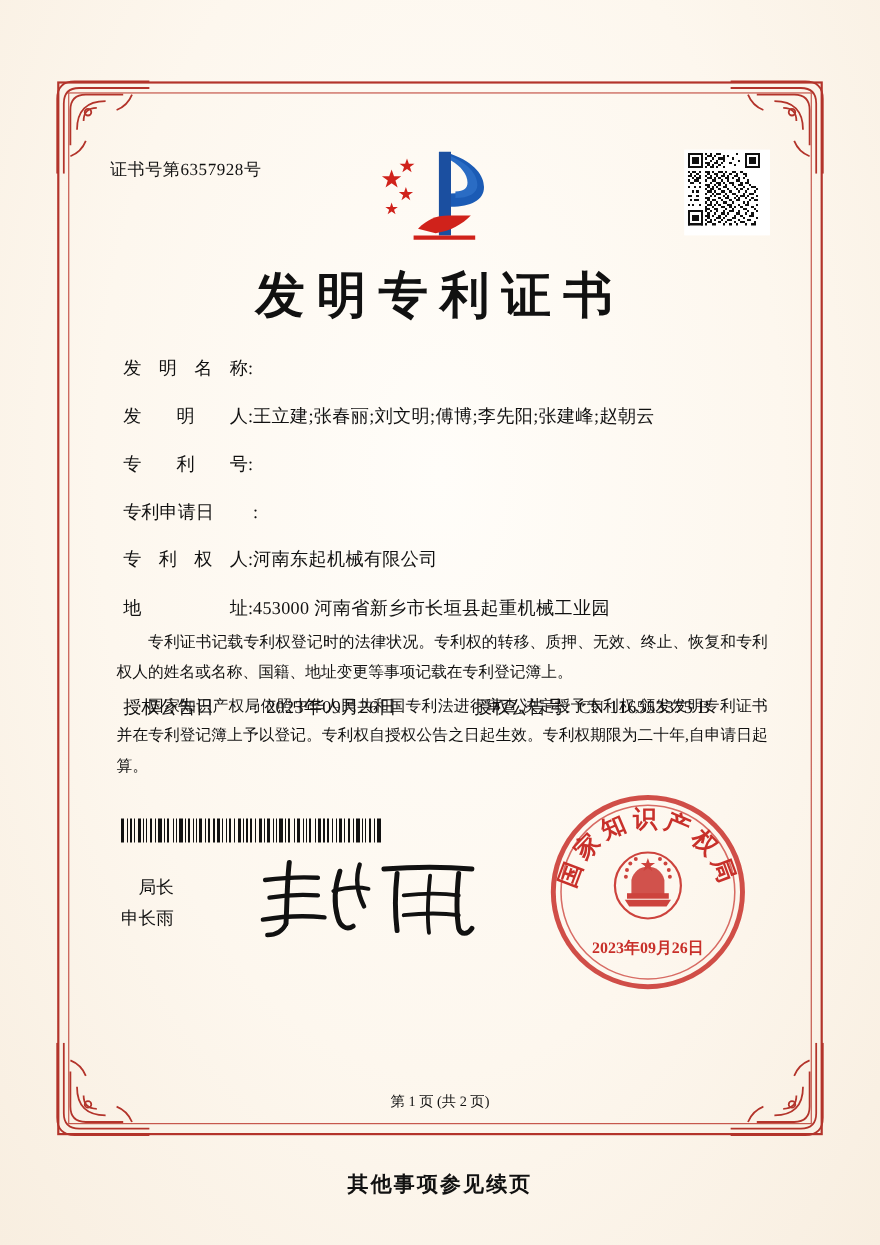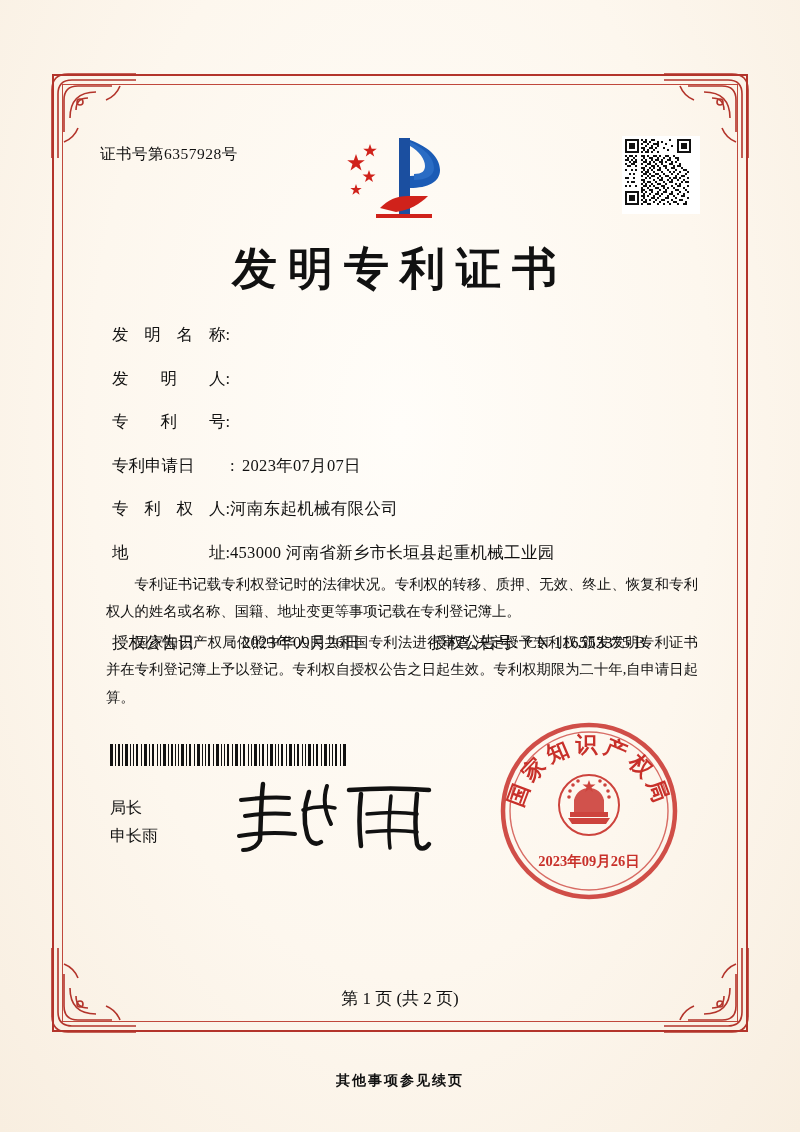--- a/index.html
+++ b/index.html
@@ -173,20 +173,21 @@
     height: 22px;
   }
 
   .director-block {
     position: absolute;
     left: 48px;
     top: 710px;
     font-size: 16px;
     line-height: 1.75;
     color: #111;
+    text-align: right;
   }
 
   .signature {
     position: absolute;
     left: 165px;
     top: 692px;
     width: 220px;
     height: 80px;
   }
 
@@ -196,30 +197,30 @@
     top: 636px;
     width: 182px;
     height: 182px;
   }
 
   .page-no {
     position: absolute;
     bottom: 12px;
     left: 0; right: 0;
     text-align: center;
-    font-size: 17px;
+    font-size: 13px;
     color: #111;
   }
 
   .footer-note {
     position: absolute;
     left: 0; right: 0;
     bottom: 42px;
     text-align: center;
-    font-size: 14px;
+    font-size: 19px;
     letter-spacing: 2px;
     color: #111;
     z-index: 5;
     font-weight: 600;
   }
 </style>
 </head>
 <body>
 
 <div class="watermark-layer">
@@ -594,34 +595,34 @@
             <span>称:</span>
           </div>
       </div>
 
       <div class="field-row">
         <div class="field-label lbl-spread">
             <span>发</span>
             <span>明</span>
             <span>人:</span>
           </div>
+        <div class="field-value">王立建;张春丽;刘文明;傅博;李先阳;张建峰;赵朝云</div>
       </div>
 
       <div class="field-row">
         <div class="field-label lbl-spread">
             <span>专</span>
             <span>利</span>
             <span>号:</span>
           </div>
       </div>
 
       <div class="field-row">
         <div class="field-label">专利申请日</div>
         <div class="field-sep">:</div>
-        <div class="field-value">2023年07月07日</div>
       </div>
 
       <div class="field-row">
         <div class="field-label lbl-spread">
             <span>专</span>
             <span>利</span>
             <span>权</span>
             <span>人:</span>
           </div>
         <div class="field-value">河南东起机械有限公司</div>

